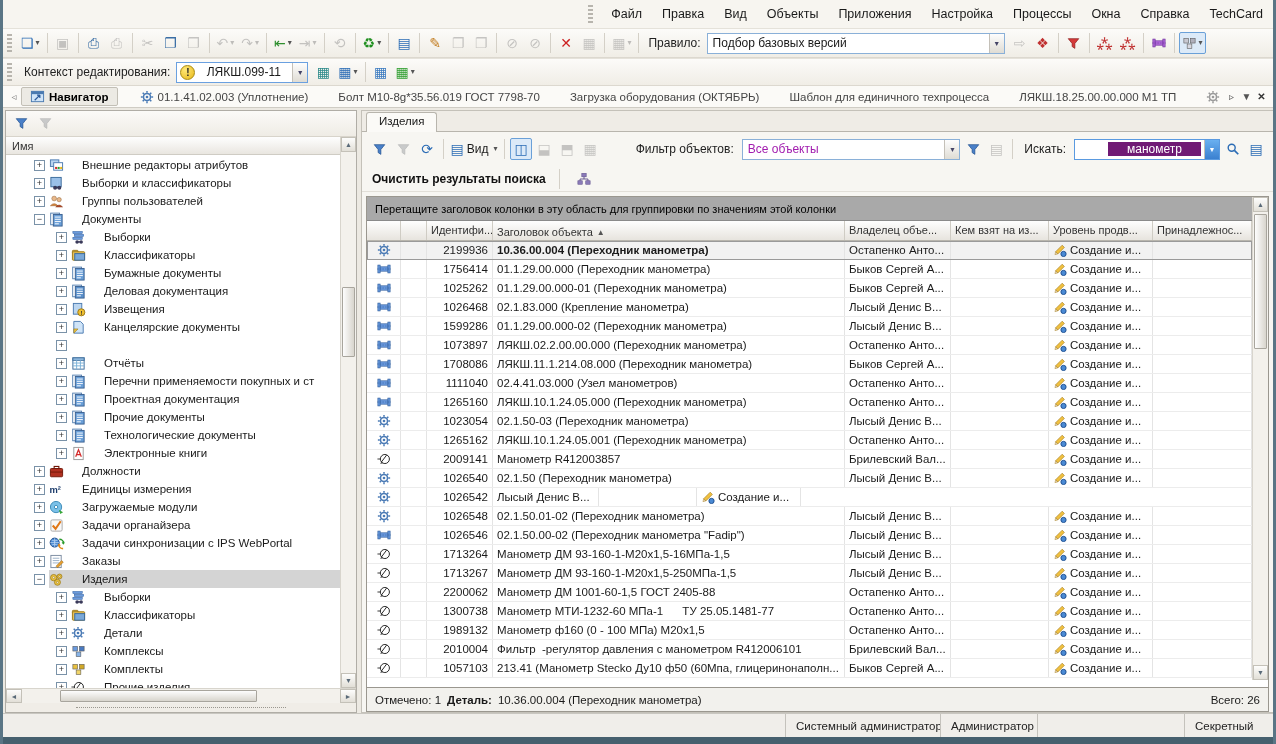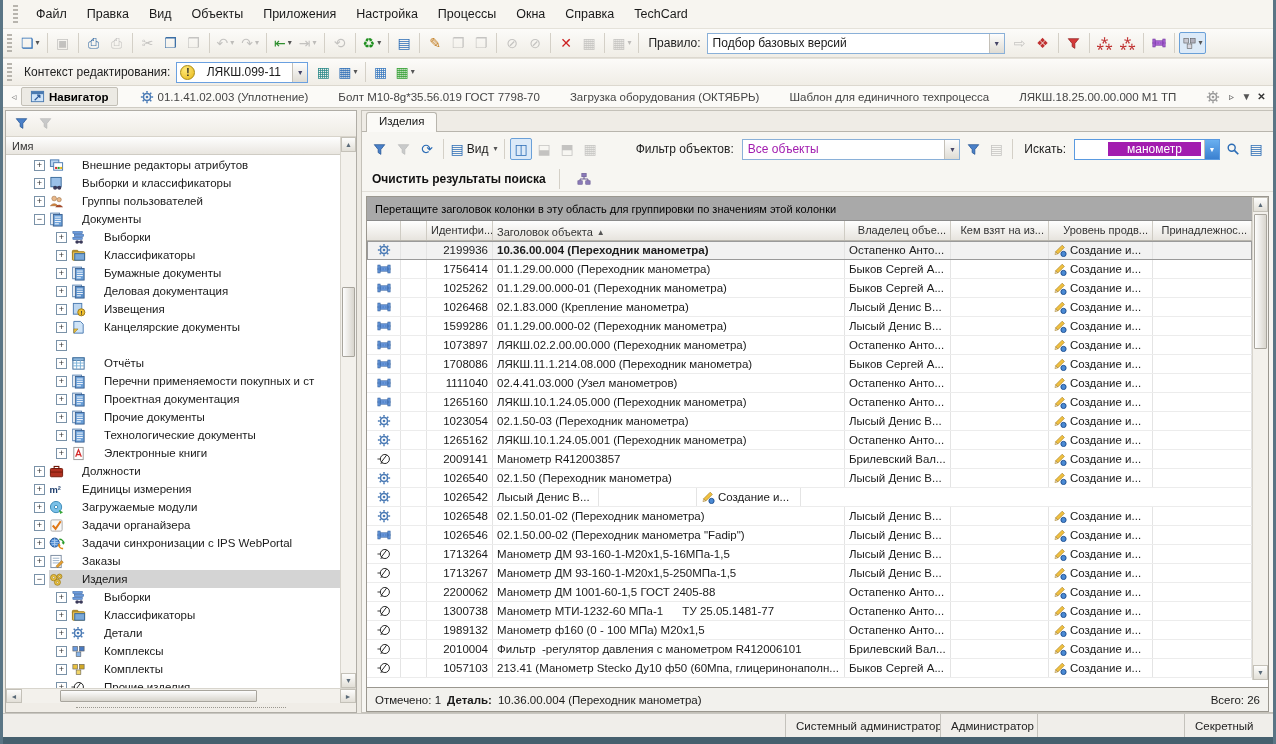--- a/index.html
+++ b/index.html
@@ -1,21 +1,21 @@
 <!DOCTYPE html>
 <html><head>
 <meta charset="utf-8">
 <style>
   * { box-sizing: border-box; margin:0; padding:0; }
   html,body { width:1276px; height:744px; overflow:hidden; }
   body { font-family:"Liberation Sans", sans-serif; font-size:12px; color:#1a1a1a; background:#5a7585; }
   .app { width:1276px; height:744px; display:flex; flex-direction:column;
          border-left:3px solid #5a7585; border-right:3px solid #5a7585; background:#f4f2ec; }
   
-  .menubar { height:28px; display:flex; align-items:center; background:#f7f5f0; padding-left:10px; gap:2px; }
+  .menubar { height:28px; display:flex; align-items:center; background:#f7f5f0; padding-left:10px; gap:2px;justify-content:flex-end; }
   .grip { width:5px; height:18px; margin-right:6px;
           background:repeating-linear-gradient(to bottom,#b8b5ae 0 2px,transparent 2px 4px); }
   .menubar .mitem { padding:3px 10px; font-size:12.5px; }
   
   .toolbar { display:flex; align-items:center; background:linear-gradient(#fcfbf9,#f0ede6);
              border-top:1px solid #e5e2da; border-bottom:1px solid #dcd8cf; padding:0 4px; }
   .t1 { height:30px; }
   .t2 { height:28px; }
   .tbbtn { height:22px; min-width:22px; padding:0 2px; display:flex; align-items:center; justify-content:center;
            border:1px solid transparent; border-radius:2px; font-size:14px; line-height:1; }
@@ -66,38 +66,38 @@
   .nav-splith .dots { width:60%; border-top:1px dotted #9a978f; }
   .splitter-v { width:4px; background:#ece9e2; }
   
   .mainpanel { flex:1; display:flex; flex-direction:column; min-width:0; margin-top:2px; background:#f7f6f2; border:1px solid #c4c1b9; border-right:none; }
   .doc-tabrow { height:21px; background:#efece6; display:flex; align-items:flex-end; padding-left:4px; border-bottom:1px solid #b8b5ad; }
   .doc-tab { height:20px; background:#fbfaf7; border:1px solid #b8b5ad; border-bottom:none; border-radius:3px 3px 0 0; padding:2px 12px 0; font-size:11.5px; margin-bottom:-1px; }
   .m-toolbar { height:34px; display:flex; align-items:center; padding:0 6px; gap:2px; background:#f7f6f2; }
   .m-clearrow { height:26px; display:flex; align-items:center; padding:0 10px; gap:10px; border-bottom:1px solid #e2dfd8; }
   .clearbtn { font-weight:bold; font-size:12px; color:#111; }
   .gridwrap { flex:1; display:flex; flex-direction:column; margin:4px 4px 0; border:1px solid #9a978f; background:#fff; min-height:0; }
-  .gridmid { flex:1; display:flex; min-height:0;text-align:right; }
+  .gridmid { flex:1; display:flex; min-height:0; }
   .gridcols { flex:1; display:flex; flex-direction:column; min-width:0; }
   .groupbar { height:24px; background:#a9a9a9; border-bottom:1px solid #8a8a8a; color:#000; font-size:11px; display:flex; align-items:center; padding-left:8px; }
   .ghead { height:20px; display:flex; border-bottom:1px solid #b8b5ad; background:linear-gradient(#fefefe,#e7e4de); font-size:11px; color:#333; }
   .ghead .hc { border-right:1px solid #cfccc4; padding:3px 4px 0; white-space:nowrap; overflow:hidden; }
   .grows { flex:1; overflow:hidden; }
   .grow { height:19px; display:flex; border-bottom:1px solid #ececec; font-size:11.5px; align-items:center; }
   .grow .gc { height:100%; display:flex; align-items:center; border-right:1px solid #e4e4e4; padding:0 4px; white-space:pre; overflow:hidden; }
   .grow.selrow { background:#f2f2f2; outline:1px solid #9a9a9a; outline-offset:-1px; }
   .grow.selrow .c3 { font-weight:bold; }
   .c0{width:34px; justify-content:center;} .c1{width:26px;} .c2{width:66px; justify-content:flex-end;}
   .c3{width:352px;} .c4{width:106px;} .c5{width:98px;} .c6{width:104px; gap:3px;} .c7{flex:1;}
   .sortarr { font-size:8px; color:#555; margin-left:4px; }
   .gfoot { height:24px; border-top:1px solid #9a978f; background:#f2f1ed; display:flex; align-items:center; padding:0 8px; font-size:11.5px; gap:6px;margin-top:7px; }
   .gfoot .flex { flex:1; }
   .bold { font-weight:bold; }
   
-  .selval { background:#a21caf; color:#fff; padding:0 19px;margin-left:28px; }
+  .selval { background:#701a75; color:#fff; padding:0 19px;margin-left:28px; }
   
   .statusbar { height:24px; display:flex; align-items:center; background:#f0eeea; border-top:1px solid #c8c6c0; font-size:11.5px; color:#222; }
   .seg { height:100%; display:flex; align-items:center; padding:0 10px; border-left:1px solid #c4c2bc; white-space:nowrap; overflow:hidden; }
   .seg.first { border-left:none; flex:1; }
   .bottomedge { height:7px; background:#46606e; }
   svg { display:block; }
 </style>
 </head>
 <body>
 

